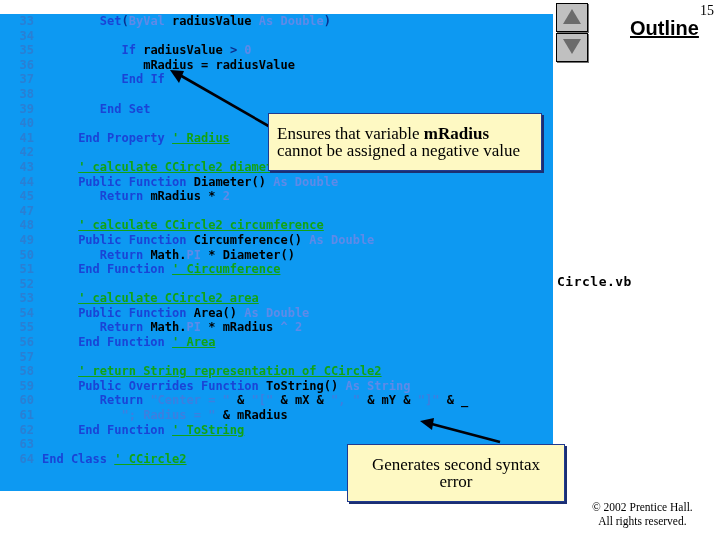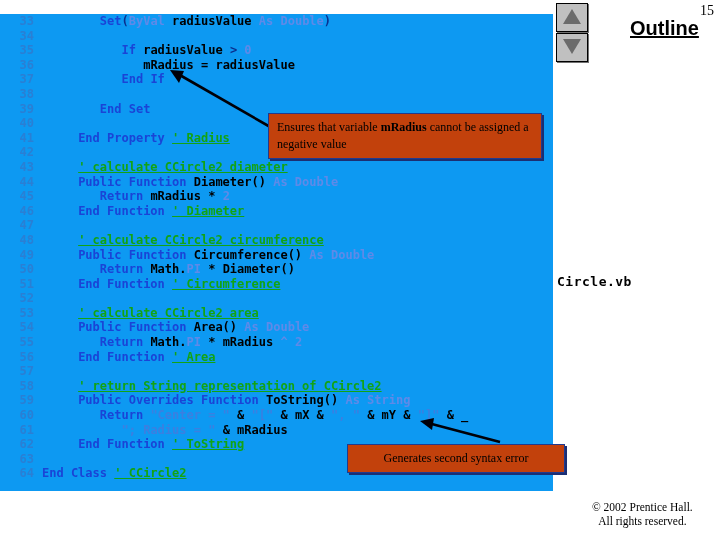--- a/index.html
+++ b/index.html
@@ -24,24 +24,24 @@
   }
   .kw{color:#1a44d6;}          
   .kwd{color:#5f8ae8;}         
   .id{color:#000000;}          
   .cm{color:#13a313;text-decoration:underline;}          
   .str{color:#3c7fe0;}         
   .pl{color:#0a2f8f;}          
 
   
   .callout{
-    position:absolute;background:#c2410c;border:1px solid #203a8f;
+    position:absolute;background:#fef9c3;border:1px solid #203a8f;
     box-shadow:2px 2px 0 #1b2f73;
-    font-family:"Liberation Serif",serif;font-size:12px;color:#000;
-    padding:5px 8px;line-height:17px;
+    font-family:"Liberation Serif",serif;font-size:17px;color:#000;
+    padding:11px 8px;line-height:17px;
   }
   #callout-mradius{left:268px;top:113px;width:256px;}
   #callout-syntax{left:323px;top:444px;width:200px;text-align:center;margin-left:24px;}
   .callout b{font-weight:bold;}
 
   .arrow{position:absolute;overflow:visible;}
 
   
   #outline-title{
     position:absolute;left:603px;top:17px;font-size:20px;font-weight:bold;
@@ -87,21 +87,20 @@
       <div class="code-line"><span class="ln">36</span><span class="id">              </span><span class="id">mRadius = radiusValue</span></div>
       <div class="code-line"><span class="ln">37</span><span class="id">           </span><span class="kw">End If</span></div>
       <div class="code-line"><span class="ln">38</span></div>
       <div class="code-line"><span class="ln">39</span><span class="id">        </span><span class="kw">End Set</span></div>
       <div class="code-line"><span class="ln">40</span></div>
       <div class="code-line"><span class="ln">41</span><span class="id">     </span><span class="kw">End Property </span><span class="cm">' Radius</span></div>
       <div class="code-line"><span class="ln">42</span></div>
       <div class="code-line"><span class="ln">43</span><span class="id">     </span><span class="cm">' calculate CCircle2 diameter</span></div>
       <div class="code-line"><span class="ln">44</span><span class="id">     </span><span class="kw">Public Function </span><span class="id">Diameter()</span><span class="kwd"> As Double</span></div>
       <div class="code-line"><span class="ln">45</span><span class="id">        </span><span class="kw">Return </span><span class="id">mRadius * </span><span class="kwd">2</span></div>
-      <div class="code-line"><span class="ln">46</span><span class="id">     </span><span class="kw">End Function </span><span class="cm">' Diameter</span></div>
       <div class="code-line"><span class="ln">47</span></div>
       <div class="code-line"><span class="ln">48</span><span class="id">     </span><span class="cm">' calculate CCircle2 circumference</span></div>
       <div class="code-line"><span class="ln">49</span><span class="id">     </span><span class="kw">Public Function </span><span class="id">Circumference()</span><span class="kwd"> As Double</span></div>
       <div class="code-line"><span class="ln">50</span><span class="id">        </span><span class="kw">Return </span><span class="id">Math.</span><span class="kwd">PI</span><span class="id"> * Diameter()</span></div>
       <div class="code-line"><span class="ln">51</span><span class="id">     </span><span class="kw">End Function </span><span class="cm">' Circumference</span></div>
       <div class="code-line"><span class="ln">52</span></div>
       <div class="code-line"><span class="ln">53</span><span class="id">     </span><span class="cm">' calculate CCircle2 area</span></div>
       <div class="code-line"><span class="ln">54</span><span class="id">     </span><span class="kw">Public Function </span><span class="id">Area()</span><span class="kwd"> As Double</span></div>
       <div class="code-line"><span class="ln">55</span><span class="id">        </span><span class="kw">Return </span><span class="id">Math.</span><span class="kwd">PI</span><span class="id"> * mRadius </span><span class="kwd">^ 2</span></div>
       <div class="code-line"><span class="ln">56</span><span class="id">     </span><span class="kw">End Function </span><span class="cm">' Area</span></div>

